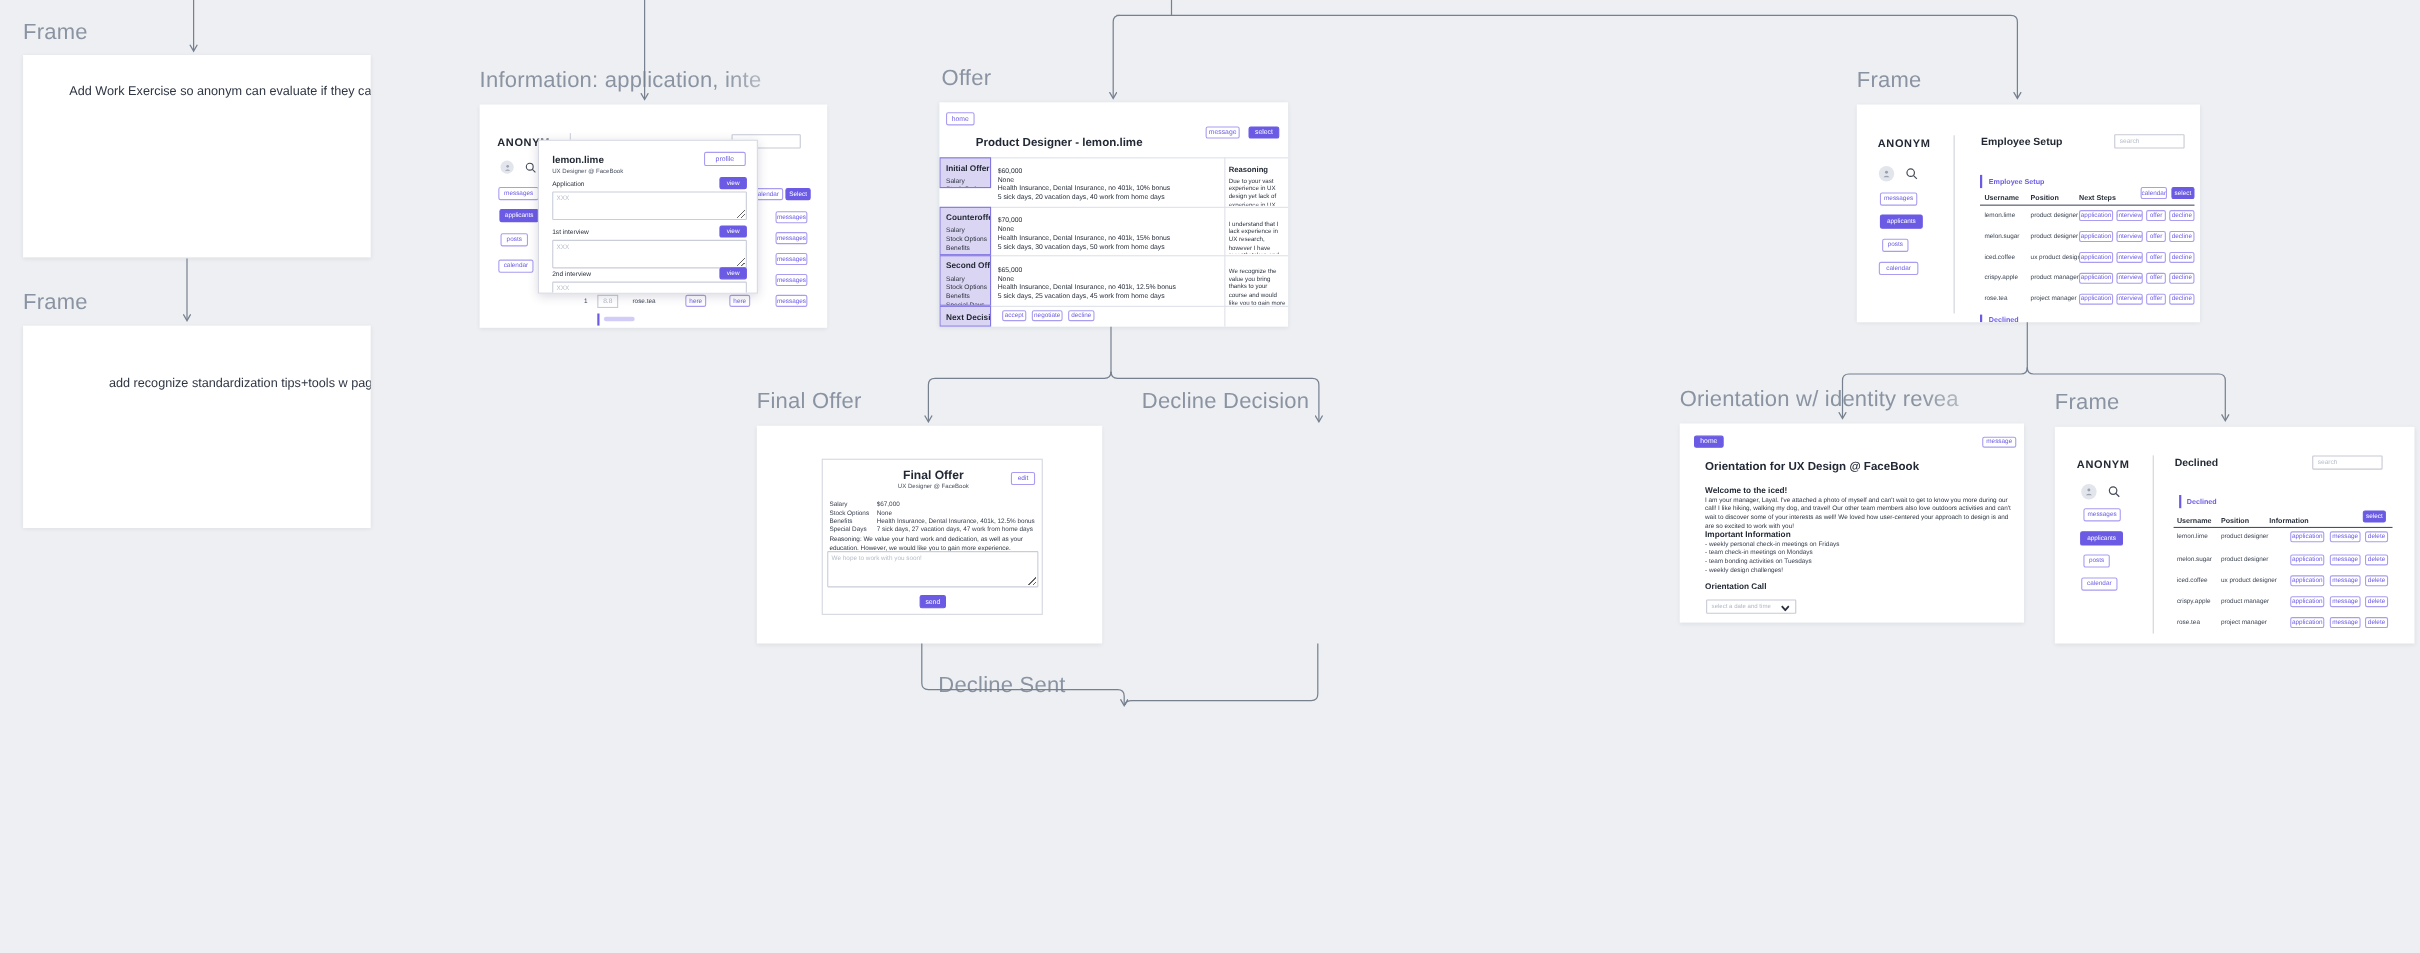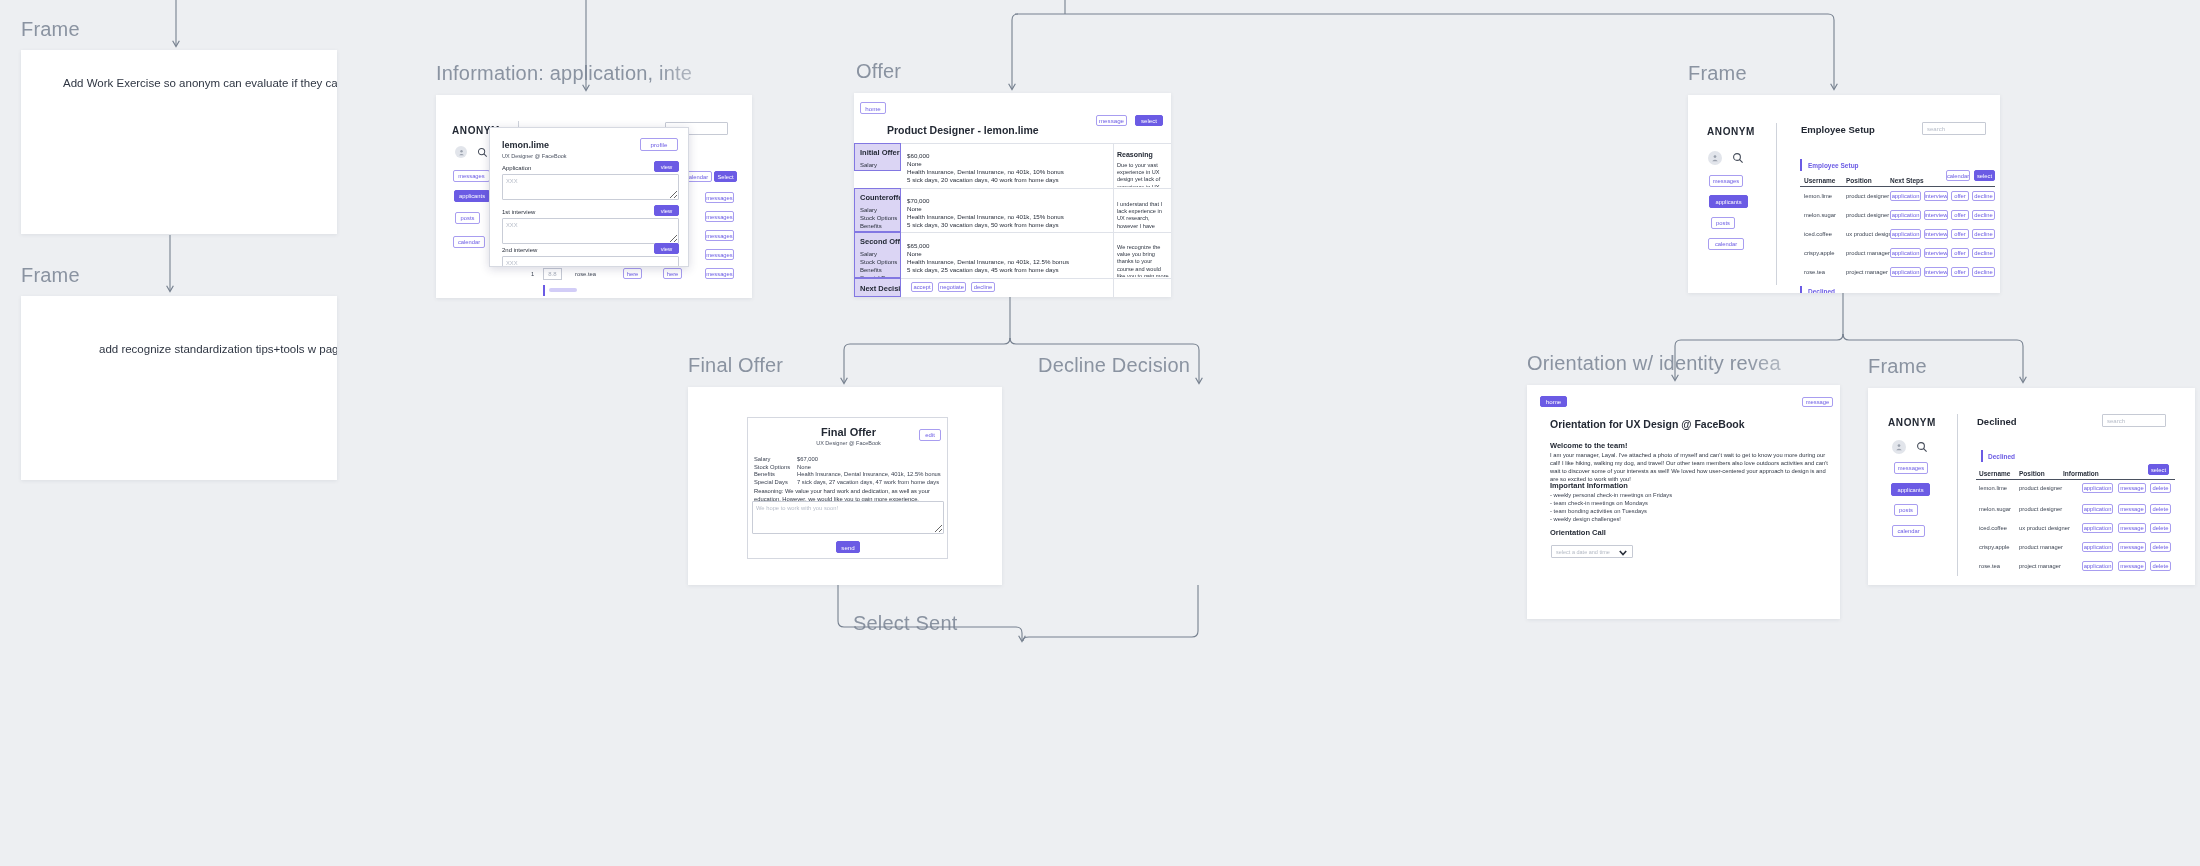--- a/index.html
+++ b/index.html
@@ -45,21 +45,21 @@
 
   <div class="frame-label" style="left:21px;top:18px;">Frame</div>
   <div class="frame-label fade" style="left:436px;top:62px;width:316px;">Information: application, inte</div>
   <div class="frame-label" style="left:856px;top:60px;">Offer</div>
   <div class="frame-label" style="left:1688px;top:62px;">Frame</div>
   <div class="frame-label" style="left:21px;top:264px;">Frame</div>
   <div class="frame-label" style="left:688px;top:354px;">Final Offer</div>
   <div class="frame-label" style="left:1038px;top:354px;">Decline Decision</div>
   <div class="frame-label fade" style="left:1527px;top:352px;width:313px;">Orientation w/ identity revea</div>
   <div class="frame-label" style="left:1868px;top:355px;">Frame</div>
-  <div class="frame-label" style="left:853px;top:612px;">Select Sent</div>
+  <div class="frame-label" style="left:853px;top:612px;">Decline Sent</div>
 
   <div class="frame" style="left:21px;top:50px;width:316px;height:184px;">
     <div class="t" style="left:42px;top:27px;font-size:11.5px;font-weight:500;color:#2f3643;">Add Work Exercise so anonym can evaluate if they car</div>
   </div>
 
   <div class="frame" style="left:21px;top:296px;width:316px;height:184px;">
     <div class="t" style="left:78px;top:47px;font-size:11.5px;font-weight:500;color:#2f3643;">add recognize standardization tips+tools w pag</div>
   </div>
 
   <div class="frame" style="left:436px;top:95px;width:316px;height:203px;">
@@ -171,25 +171,25 @@
       <div class="t" style="left:49px;top:53px;font-size:5.8px;">Health Insurance, Dental Insurance, 401k, 12.5% bonus</div>
       <div class="t" style="left:6px;top:60.5px;font-size:5.8px;">Special Days</div>
       <div class="t" style="left:49px;top:60.5px;font-size:5.8px;">7 sick days, 27 vacation days, 47 work from home days</div>
       <div class="para" style="left:6px;top:69px;width:188px;">Reasoning: We value your hard work and dedication, as well as your education. However, we would like you to gain more experience.</div>
       <textarea class="ta" style="left: 4px; top: 83px; width: 192px; height: 33px;" placeholder="We hope to work with you soon!"></textarea>
       <div class="pill fill" style="left:88px;top:123px;width:24px;height:12px;font-size:6.2px;">send</div>
     </div>
   </div>
 
 
-  <div class="frame" style="left:1527px;top:385px;width:313px;height:234px;">
+  <div class="frame" style="left:1527px;top:385px;width:313px;height:181px;">
     <div class="pill fill" style="left:13px;top:11px;width:27px;height:11px;font-size:6.2px;">home</div>
     <div class="pill" style="left:275px;top:12px;width:31px;height:10px;">message</div>
     <div class="t b" style="left:23px;top:33px;font-size:10.5px;">Orientation for UX Design @ FaceBook</div>
-    <div class="t b" style="left:23px;top:56px;font-size:7.5px;">Welcome to the team!</div>
+    <div class="t b" style="left:23px;top:56px;font-size:7.5px;">Welcome to the iced!</div>
     <div class="para" style="left:23px;top:66px;width:279px;">I am your manager, Layal. I've attached a photo of myself  and can't wait to get to know you more during our call! I like hiking, walking my dog, and travel! Our other team members also love outdoors activities and can't wait to discover some of your interests as well! We loved how user-centered your approach to design is and are so excited to work with you!</div>
     <div class="t b" style="left:23px;top:96px;font-size:7.5px;">Important Information</div>
     <div class="t" style="left:23px;top:107px;font-size:5.8px;">- weekly personal check-in meetings on Fridays</div>
     <div class="t" style="left:23px;top:115px;font-size:5.8px;">- team check-in meetings on Mondays</div>
     <div class="t" style="left:23px;top:123px;font-size:5.8px;">- team bonding activities on Tuesdays</div>
     <div class="t" style="left:23px;top:131px;font-size:5.8px;">- weekly design challenges!</div>
     <div class="t b" style="left:23px;top:143px;font-size:7.5px;">Orientation Call</div>
     <div class="inp" style="left:24px;top:160px;width:82px;height:13px;display:flex;align-items:center;color:#b3b9c4;font-size:5.5px;">
       <span>select a date and time</span>
       <svg style="position:absolute;right:5px;top:3.5px;" width="8" height="6" viewBox="0 0 10 7">

